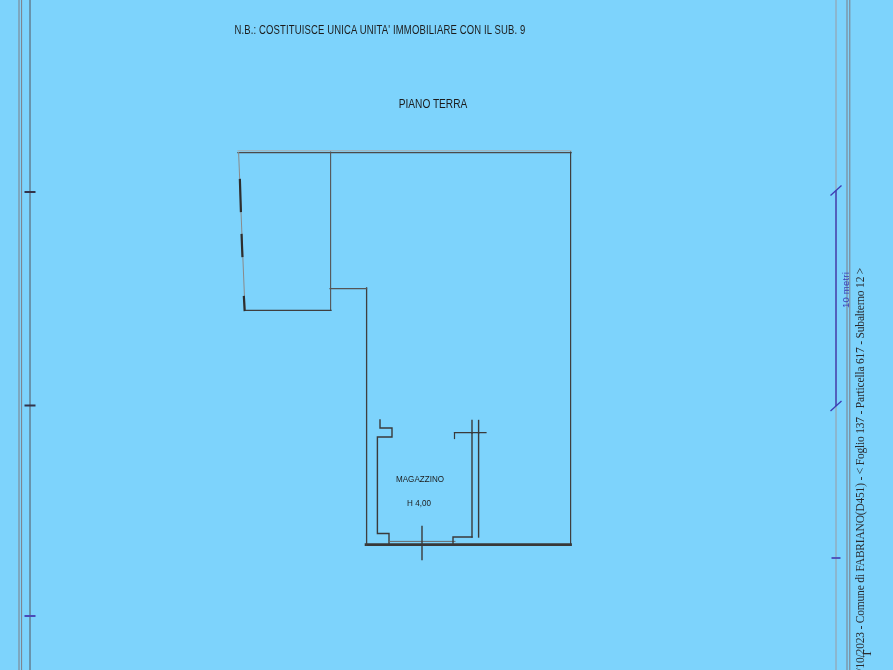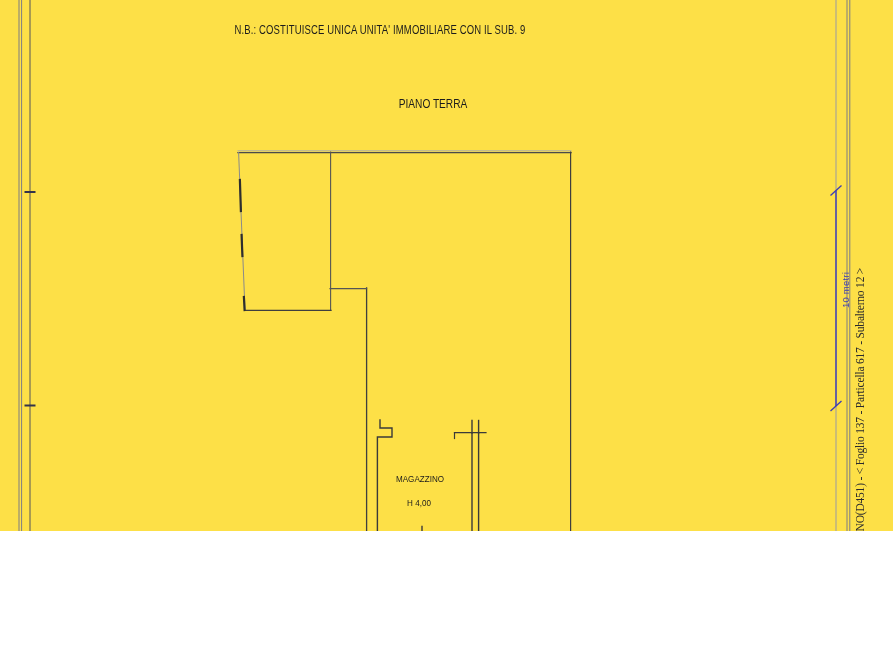--- a/index.html
+++ b/index.html
@@ -1,19 +1,19 @@
 <!DOCTYPE html>
 <html><head>
 <meta charset="utf-8">
 <style>
   html,body{margin:0;padding:0;background:#ffffff;}
   #canvas{
     position:relative;
-    width:893px;height:531px;
-    background:#fde047;
+    width:893px;height:670px;
+    background:#7dd3fc;
     overflow:hidden;
     font-family:"Liberation Sans", sans-serif;
   }
   svg{position:absolute;left:0;top:0;}
   .lbl{
     position:absolute;
     white-space:nowrap;
     color:#1c1c1c;
     text-align:center;
   }

